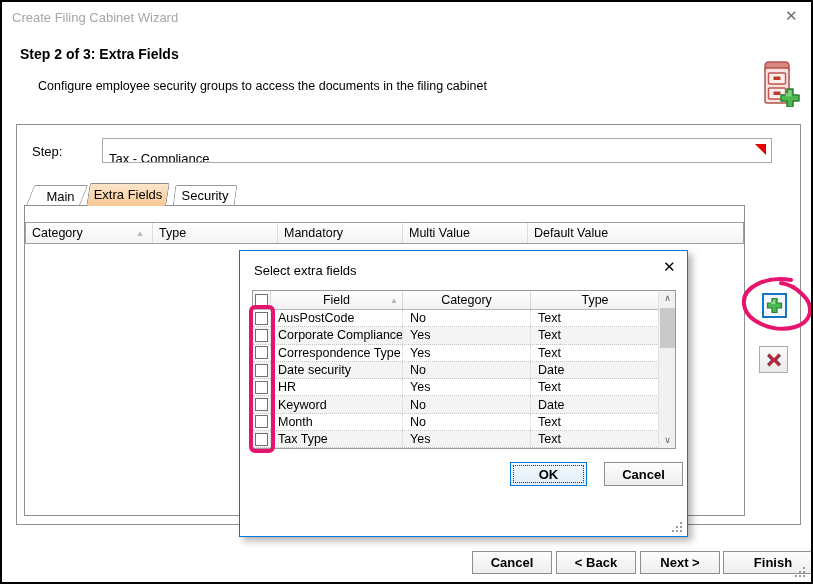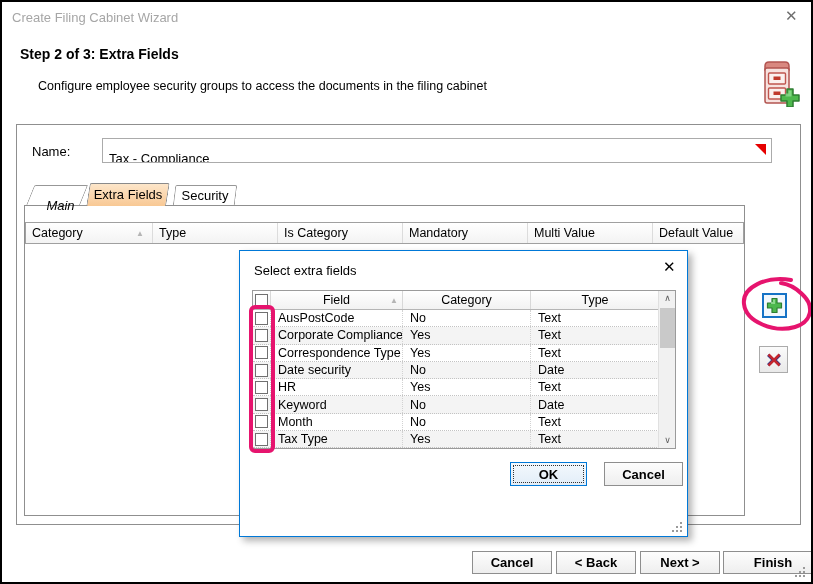--- a/index.html
+++ b/index.html
@@ -32,21 +32,21 @@
     border-top: 11px solid #e60000; border-left: 11px solid transparent;
   }
 
   
   .tab { position: absolute; border: 1px solid #979797; border-bottom: none; background: #fff; border-radius: 2px 2px 0 0; }
   #tab-main  { left: 28px;  top: 183px; width: 54px; height: 21px; transform: skewX(-22deg); z-index: 1; }
   #tab-extra { left: 86px;  top: 181px; width: 80px; height: 23px; transform: skewX(-9deg);
                background: linear-gradient(#fde6ca, #f8c894); border-color: #8a8a8a; z-index: 3; }
   #tab-security { left: 172px; top: 183px; width: 62px; height: 21px; transform: skewX(-7deg); z-index: 1; }
   .tab-label { position: absolute; z-index: 4; font-size: 13px; text-align: center; pointer-events: none; }
-  #tab-main-label  { left: 36px;  top: 196px; width: 45px; font-style: italic; }
+  #tab-main-label  { left: 36px;  top: 187px; width: 45px; }
   #tab-extra-label { left: 90px;  top: 185px; width: 72px; }
   #tab-security-label { left: 174px; top: 186px; width: 58px; }
 
   
   #content-area { left: 22px; top: 203px; width: 721px; height: 311px; border: 1px solid #8f8f8f; background: #fff; z-index: 2; }
   #grid-header {
     left: 23px; top: 220px; width: 719px; height: 22px;
     border: 1px solid #a0a0a0; background: linear-gradient(#ffffff, #f3f3f3);
     display: flex; align-items: center; font-size: 12.5px; z-index: 2;
   }
@@ -149,44 +149,41 @@
       <rect x="16.5" y="16" width="17" height="11" rx="1" fill="#fbf0ee" stroke="#c0564f" stroke-width="1.4"></rect>
       <rect x="21.5" y="19.5" width="7" height="3.5" fill="#c0392b"></rect>
       <rect x="16.5" y="31" width="17" height="11" rx="1" fill="#fbf0ee" stroke="#c0564f" stroke-width="1.4"></rect>
       <rect x="21.5" y="34.5" width="7" height="3.5" fill="#c0392b"></rect>
       <path d="M35 32 h6 v6 h6 v6 h-6 v6 h-6 v-6 h-6 v-6 h6 z" fill="#4db84d" stroke="#2e7d32" stroke-width="1.5" stroke-linejoin="round"></path>
       <path d="M36.5 33.5 h3 v6 h-6 v-3 h3 z" fill="#8fdc8f" opacity="0.8"></path>
     </svg>
   </div>
 
   <div class="abs" id="panel"></div>
-  <div class="abs" id="name-label">Name:</div>
+  <div class="abs" id="name-label">Step:</div>
   <input class="abs" id="name-input" type="text" value="Tax - Compliance" style="">
   <div class="abs" id="required-marker"></div>
 
   <div class="abs tab" id="tab-main"></div>
   <div class="abs tab" id="tab-extra"></div>
   <div class="abs tab" id="tab-security"></div>
   <div class="tab-label" id="tab-main-label">Main</div>
   <div class="tab-label" id="tab-extra-label">Extra Fields</div>
   <div class="tab-label" id="tab-security-label">Security</div>
 
   <div class="abs" id="content-area"></div>
   <div class="abs" id="grid-header">
     <div class="gh-cell" style="width:127px">
       <span>Category</span>
       <span class="sort-arrow">▲</span>
     </div>
     <div class="gh-cell" style="width:125px">
       <span>Type</span>
     </div>
     <div class="gh-cell" style="width:125px">
-      <span>Is Category</span>
-    </div>
-    <div class="gh-cell" style="width:125px">
       <span>Mandatory</span>
     </div>
     <div class="gh-cell" style="width:125px">
       <span>Multi Value</span>
     </div>
     <div class="gh-cell" style="width:90px">
       <span>Default Value</span>
     </div>
   </div>
 

